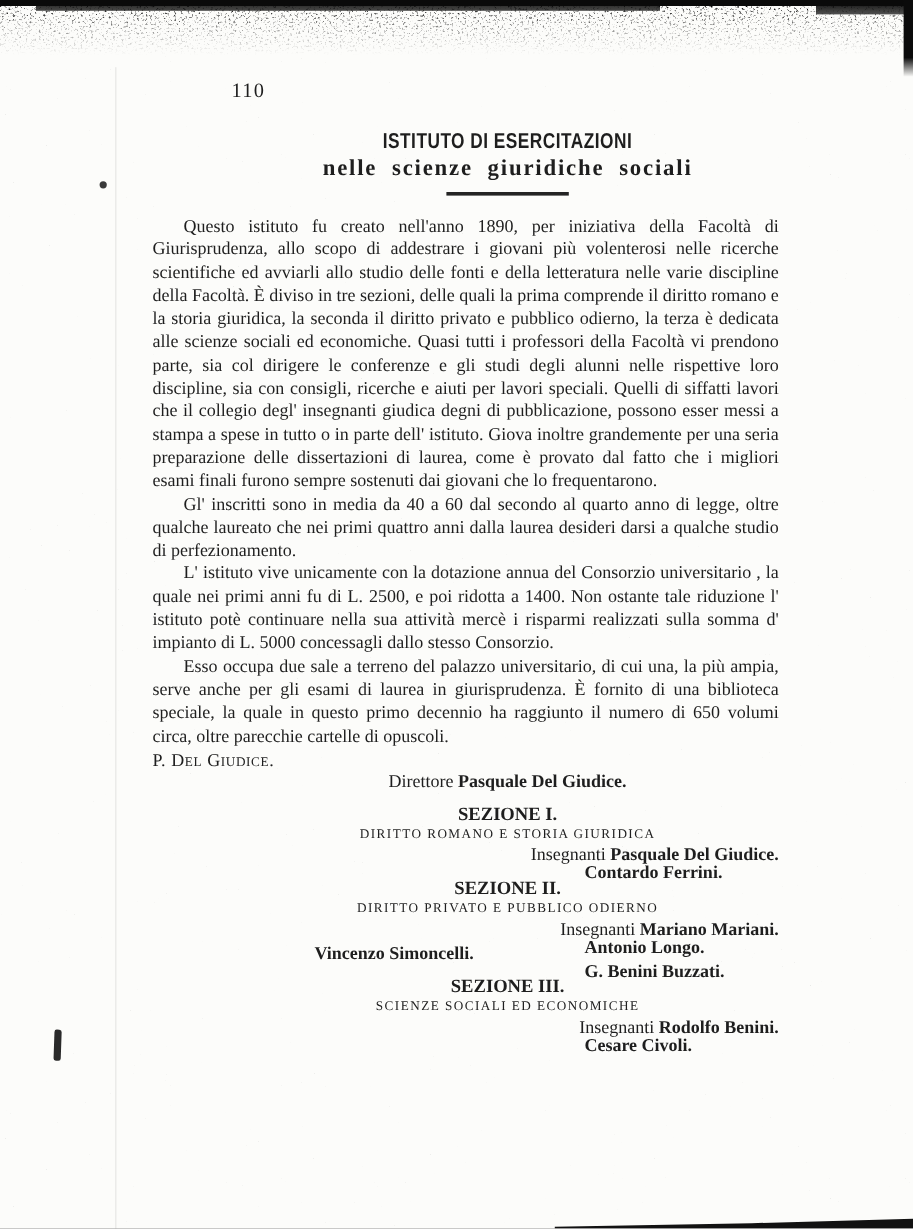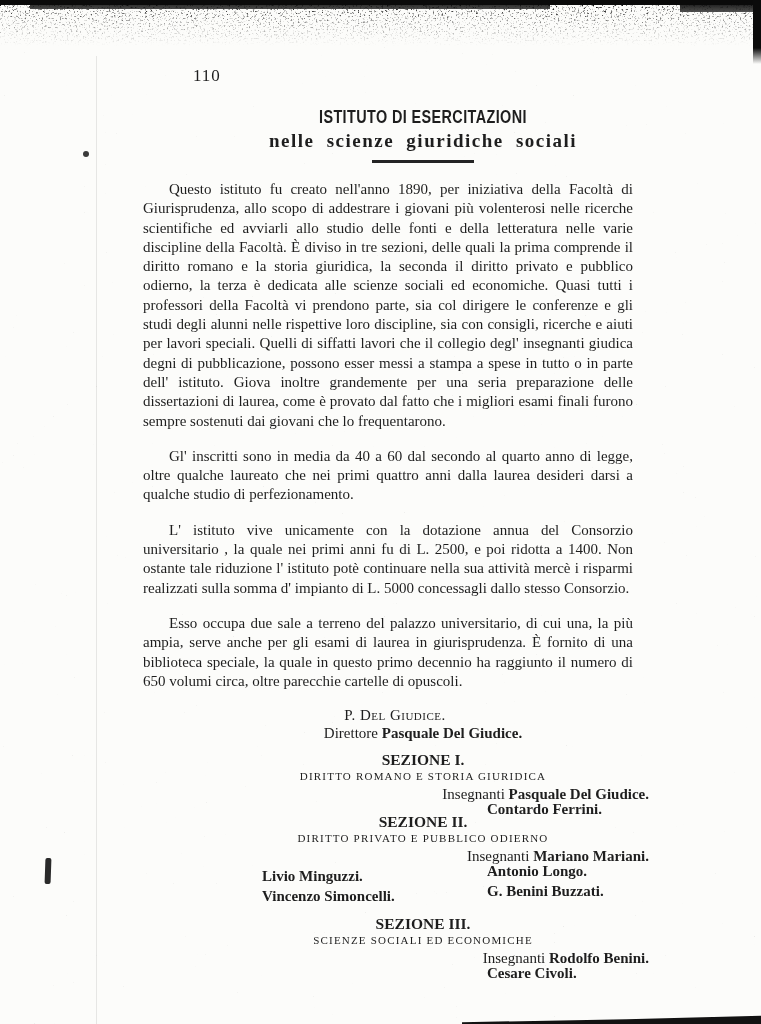--- a/index.html
+++ b/index.html
@@ -28,22 +28,22 @@
   .page-num { margin-left:66px; font-size:17px; letter-spacing:1px; }
   .centered { text-align:center; padding-left:70px; }
   .doc-title { margin-top:21px; font-family:"Liberation Sans", sans-serif;
     font-weight:700; font-size:18px; letter-spacing:.5px; }
   .doc-title > span { display:inline-block; transform:scaleX(.8); transform-origin:center; white-space:nowrap; }
   .doc-subtitle { margin-top:2px; font-weight:700; font-size:19px;
     letter-spacing:1.5px; word-spacing:6px; }
   .rule { height:3px; width:102px; background:#242424; margin:8px auto 0 auto;
     transform:translateX(35px); }
   .body-text { margin-top:17px; font-size:15px; line-height:19.3px; }
-  .para { margin:16px; text-indent:26px; text-align:justify; }
-  .sig { margin-top:2px; margin-right:-14px; text-align:center; font-size:15px; }
+  .para { margin:0; text-indent:26px; text-align:justify; }
+  .sig { margin-top:2px; margin-right:-14px; text-align:left; font-size:15px; }
   .smallcaps { font-variant:small-caps; letter-spacing:.5px; }
   .director { margin-top:1px; font-size:15px; }
   .name { font-weight:700; }
   .section { margin-top:9px; }
   .sec-heading { font-size:15.5px; font-weight:700; }
   .sec-subject { font-size:11px; letter-spacing:1.2px; margin-top:1px; margin-bottom:2px; }
   .sec-row { position:relative; line-height:20px; font-size:15px; }
   .col-left.first { margin-left:88px;text-align:right; }
   .col-left.cont  { margin-left:135px; }
   .col-right { position:absolute; left:360px; top:15px; }
@@ -114,21 +114,20 @@
           </div>
         </div>
         <div class="section">
           <div class="sec-heading centered">SEZIONE II.</div>
           <div class="sec-subject centered">DIRITTO PRIVATO E PUBBLICO ODIERNO</div>
           <div class="sec-row">
             <div class="col-left first"><span>Insegnanti </span><span class="name">Mariano Mariani.</span></div>
             <div class="col-right name">Antonio Longo.</div>
           </div>
           <div class="sec-row">
-            <div class="col-left cont"><span class="name">Livio Minguzzi.</span></div>
             <div class="col-right name">G. Benini Buzzati.</div>
           </div>
           <div class="sec-row">
             <div class="col-left cont"><span class="name">Vincenzo Simoncelli.</span></div>
           </div>
         </div>
         <div class="section">
           <div class="sec-heading centered">SEZIONE III.</div>
           <div class="sec-subject centered">SCIENZE SOCIALI ED ECONOMICHE</div>
           <div class="sec-row">

